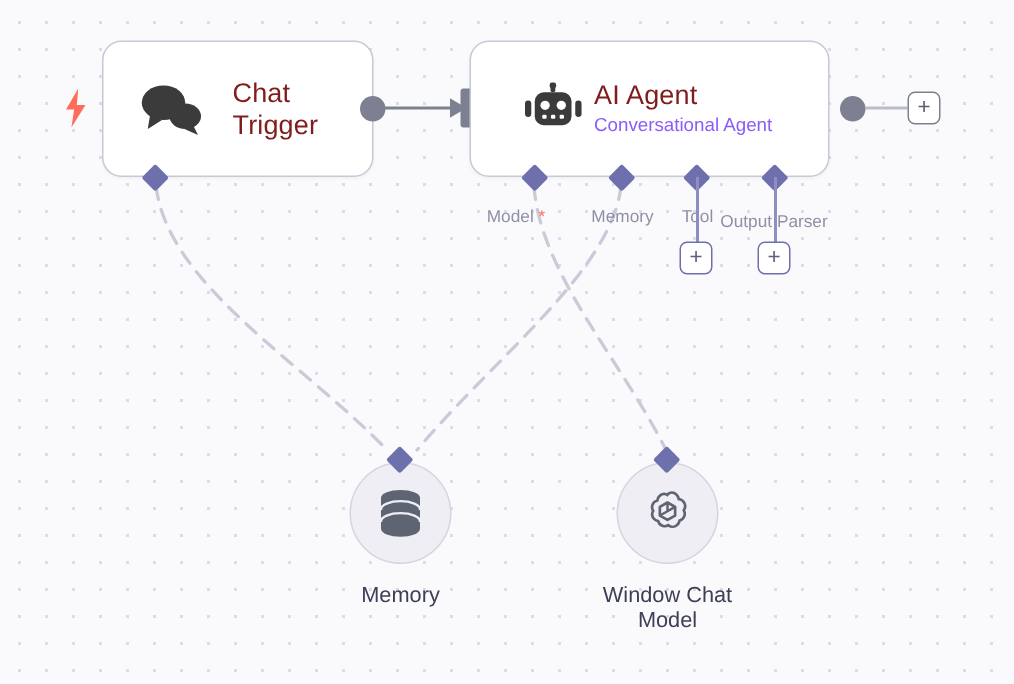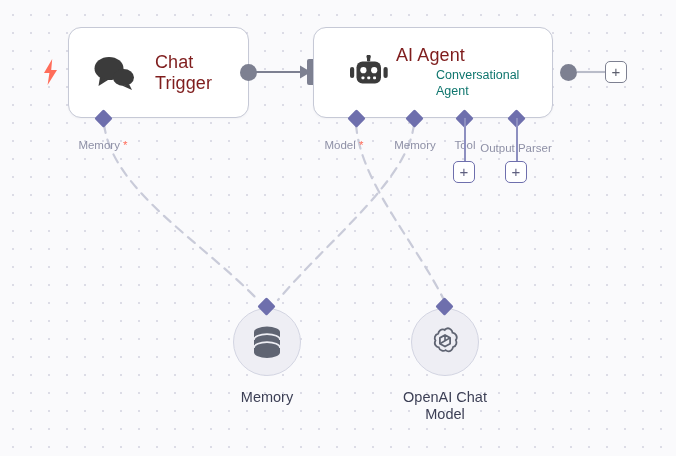--- a/index.html
+++ b/index.html
@@ -47,24 +47,23 @@
   }
   .node-text { display: flex; flex-direction: column; justify-content: center; }
   .node-title {
     font-size: 18px;
     color: #7f1d1d;
     line-height: 1.16;
     letter-spacing: .1px;
   }
   .node-subtitle {
     font-size: 12.5px;
-    color: #0f766e;
+    color: #8b5cf6;
     line-height: 1.3;
     margin-top: 1px;
-    margin-left: 40px;
   }
 
   
   .bolt {
     position: absolute;
     line-height: 0;
   }
 
   
   .out-dot {
@@ -178,23 +177,20 @@
     </div>
     <div class="node-text">
       <div class="node-title">Chat</div>
       <div class="node-title">Trigger</div>
     </div>
   </div>
 
   <div class="out-dot" style="left:240px; top:64px;"></div>
 
   <div class="diamond" style="left:97px; top:112px;"></div>
-  <div class="port-label" style="left:44px; top:139px; width:118px;">
-    <span>Memory</span><span class="req-star"> *</span>
-  </div>
 
   <div class="in-bar" style="left:307px; top:59px;"></div>
 
   <div class="node-card" style="left:313px; top:27px; width:240px; height:91px;
               padding-left:34px; gap:6px;">
     <div class="node-icon">
       <svg width="42" height="36" viewBox="0 0 42 36" aria-hidden="true">
         <rect x="19" y="0.5" width="3.2" height="6" rx="1.3" fill="#3b3b3b"></rect>
         <circle cx="20.6" cy="1.8" r="2.2" fill="#3b3b3b"></circle>
         <rect x="8.5" y="6.5" width="24.5" height="22" rx="6" fill="#3b3b3b"></rect>
@@ -252,17 +248,17 @@
 
   <div class="sub-node" style="left:411px; top:308px;">
     <svg width="34" height="34" viewBox="0 0 24 24" aria-hidden="true">
       <path fill="none" stroke="#5f6472" stroke-width="1.25" d="M12.02 3.2c1.2-1.03 2.97-1.02 4.15.06.62.57 1 1.33 1.1 2.13 1.1.13 2.1.79 2.64 1.83.6 1.14.45 2.48-.27 3.46.46.78.6 1.74.33 2.66-.33 1.12-1.23 1.93-2.3 2.2-.1.8-.49 1.57-1.13 2.14-1.18 1.05-2.92 1.07-4.12.08-.73.45-1.63.6-2.52.37-1.17-.3-2.02-1.22-2.29-2.32-.86-.1-1.67-.55-2.2-1.3-.76-1.06-.78-2.44-.15-3.5-.5-.79-.66-1.78-.38-2.72.34-1.13 1.26-1.94 2.35-2.2.08-.86.5-1.68 1.21-2.25 1.17-.94 2.8-.92 3.95.04"></path>
       <path fill="none" stroke="#5f6472" stroke-width="1.25" stroke-linejoin="round" d="M12 7.05 L15.6 9.1 V13.2 L12 15.25 L8.4 13.2 V9.1 Z"></path>
       <path fill="none" stroke="#5f6472" stroke-width="1.15" d="M12 7.05 V11.15 M15.6 9.1 L12 11.15 M12 11.15 L8.4 13.2"></path>
     </svg>
   </div>
   <div class="diamond" style="left:438px; top:300px;"></div>
   <div class="sub-label" style="left:365px; top:389px;">
-    <div>OpenAI Chat</div>
+    <div>Window Chat</div>
     <div>Model</div>
   </div>
 
 </div>
 
 </body></html>

